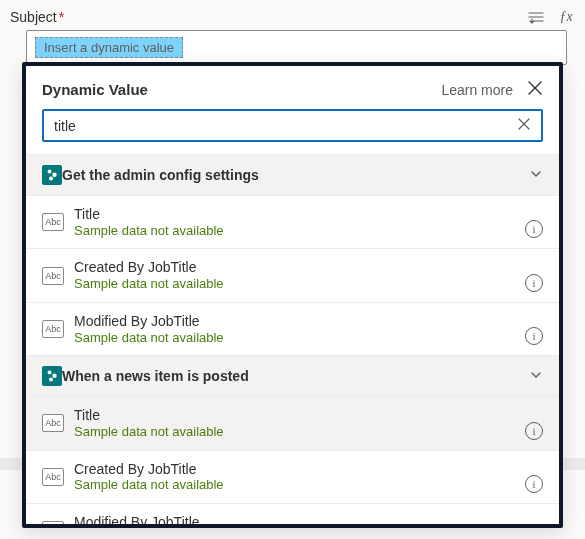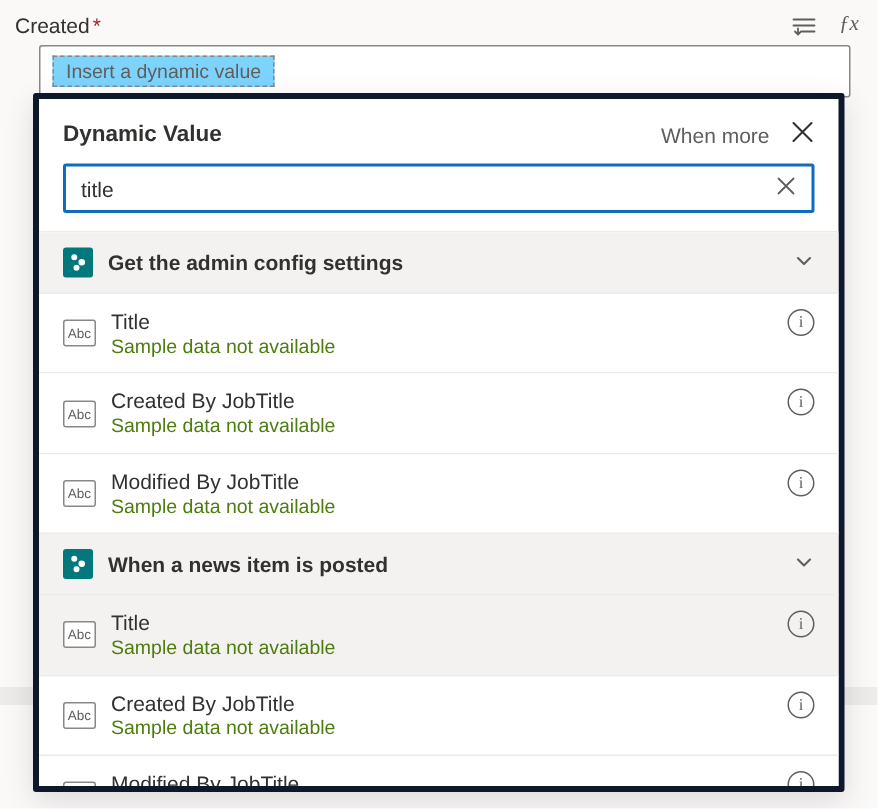--- a/index.html
+++ b/index.html
@@ -90,35 +90,35 @@
   border-top: 1px solid #edebe9;
 }
 .group-header {
   display:flex;
   align-items:center;
   justify-content: space-between;
   background: #f3f2f1;
   padding: 10px 16px;
   border-bottom: 1px solid #edebe9;
 }
-.group-header .gh-left { display:flex; align-items:center; gap:10px; }
+.group-header .gh-left { display:flex; align-items:center; gap:0; }
 .sp-icon {
   width: 20px; height:20px;
   background:#03787c;
   color:#fff;
   border-radius:2px;
   display:flex; align-items:center; justify-content:center;
   font-size:12px;
   font-weight:600;
 }
 .group-title { font-weight:600; }
 .chevron { color:#605e5c; }
 .item-row {
   display:flex;
-  align-items:flex-start;
+  align-items:flex-end;
   justify-content:space-between;
   padding: 10px 16px;
   border-bottom: 1px solid #edebe9;
   background:#fff;
 }
 .item-row.hover { background:#f3f2f1; }
 .item-row .ir-left { display:flex; align-items:center; gap:10px; }
 .abc-icon {
   width:22px; height:18px;
   border:1px solid #8a8886;
@@ -152,21 +152,21 @@
   height: 12px;
   background:#edebe9;
 }
 </style>
 </head>
 <body>
 
 <div class="outer">
   <div class="label-row">
     <div class="left">
-      <span class="label-text">Created</span>
+      <span class="label-text">Subject</span>
       <span class="req">*</span>
     </div>
     <div class="right">
       <span class="icon-box">
         <svg width="16" height="14" viewBox="0 0 16 14">
             <path d="M1 3h14M1 7h14M6 11h9M2 11l2 2 2-2M4 13V9" stroke="#605e5c" stroke-width="1.2" fill="none" stroke-linecap="round"></path>
           </svg>
       </span>
       <span class="icon-box" style="font-style:italic;font-family:Georgia,serif;">ƒx</span>
     </div>
@@ -175,21 +175,21 @@
     <span class="placeholder-chip">Insert a dynamic value</span>
   </div>
 </div>
 
 <div class="bg-strip"></div>
 
 <div class="dropdown">
   <div class="dd-header">
     <div class="dd-title">Dynamic Value</div>
     <div class="right">
-      <span class="learn-more">When more</span>
+      <span class="learn-more">Learn more</span>
       <span class="close-x">
         <svg width="16" height="16" viewBox="0 0 16 16">
             <path d="M2 2l12 12M14 2L2 14" stroke="#323130" stroke-width="1.4" stroke-linecap="round"></path>
           </svg>
       </span>
     </div>
   </div>
   <div class="dd-search-wrap">
     <div class="dd-search">
       <input type="text" value="title" style="">

